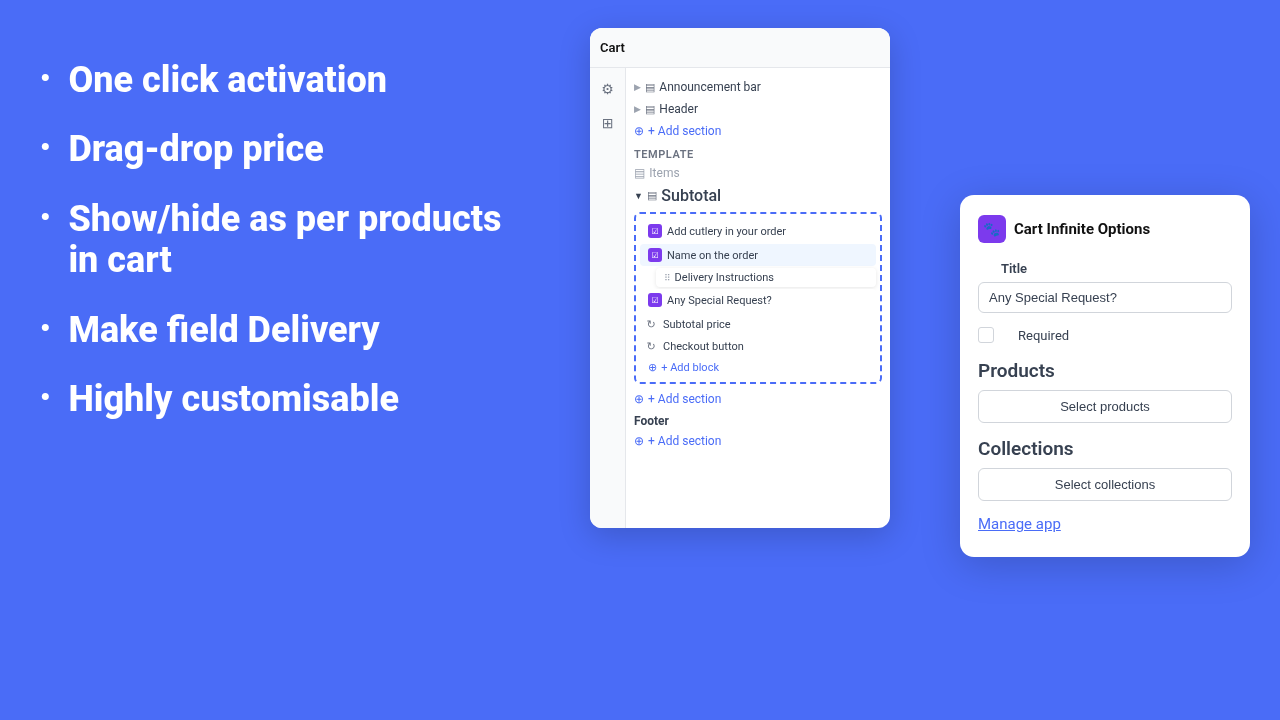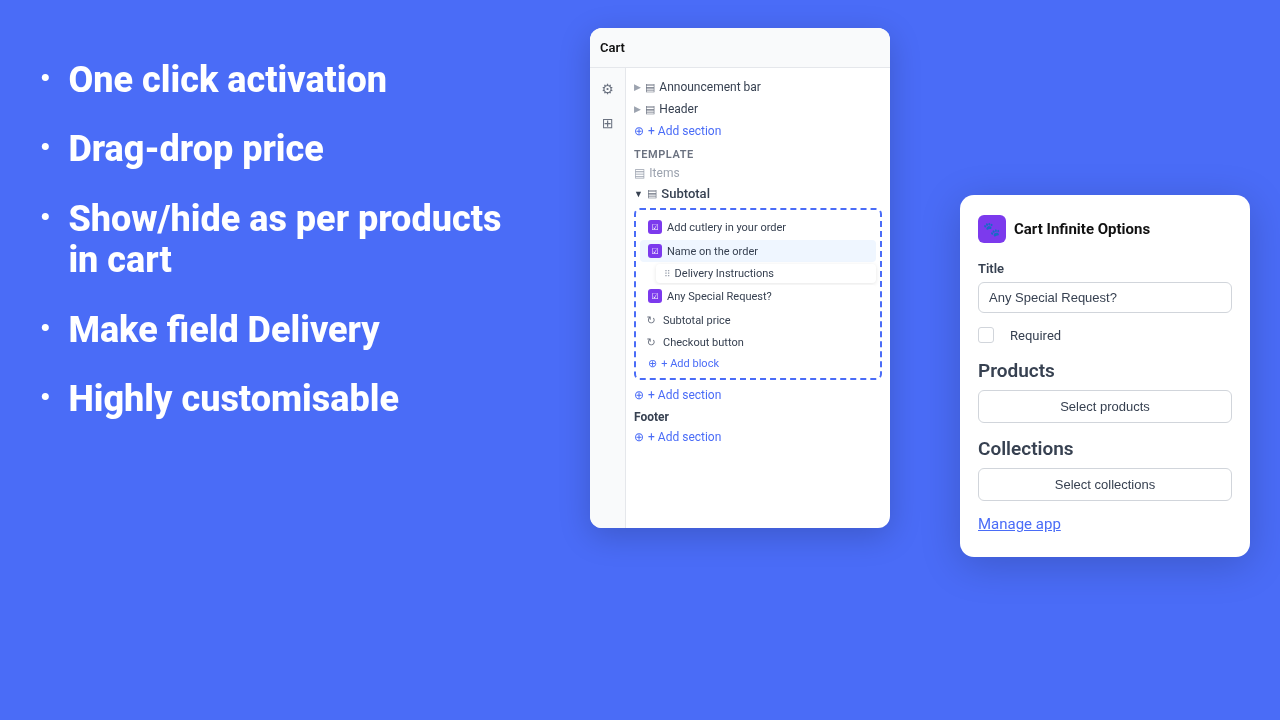--- a/index.html
+++ b/index.html
@@ -313,37 +313,38 @@
       font-size: 15px;
       font-weight: 700;
       color: #111;
     }
 
     .field-label {
       font-size: 13px;
       font-weight: 600;
       color: #374151;
       margin-bottom: 6px;
+      margin-left: 23px;
     }
 
     .text-input {
       width: 100%;
       border: 1.5px solid #d1d5db;
       border-radius: 6px;
       padding: 7px 10px;
       font-size: 13px;
       color: #374151;
       background: white;
       margin-bottom: 14px;
     }
 
     .checkbox-row {
       display: flex;
       align-items: center;
-      gap: 16px;
+      gap: 24px;
       margin-bottom: 16px;
     }
 
     .checkbox-box {
       width: 16px;
       height: 16px;
       border: 1.5px solid #d1d5db;
       border-radius: 3px;
       background: white;
       flex-shrink: 0;
@@ -443,21 +444,21 @@
       <div class="template-header">Template</div>
 
       <div class="items-row">
         <span>▤</span>
         <span style="color:#9ca3af;font-size:12px;">Items</span>
       </div>
 
       <div class="subtotal-header">
         <span class="chevron-down">▼</span>
         <span style="font-size:11px;color:#6b7280;">▤</span>
-        <span style="font-size:13px;color:#374151;font-weight:500;">Subtotal</span>
+        <span style="font-size:16px;color:#374151;font-weight:500;">Subtotal</span>
       </div>
 
       <div class="blocks-container">
 
         <div class="block-item">
           <div class="block-icon">
             <span class="block-icon-inner">☑</span>
           </div>
           <span class="block-label">Add cutlery in your order</span>
         </div>

